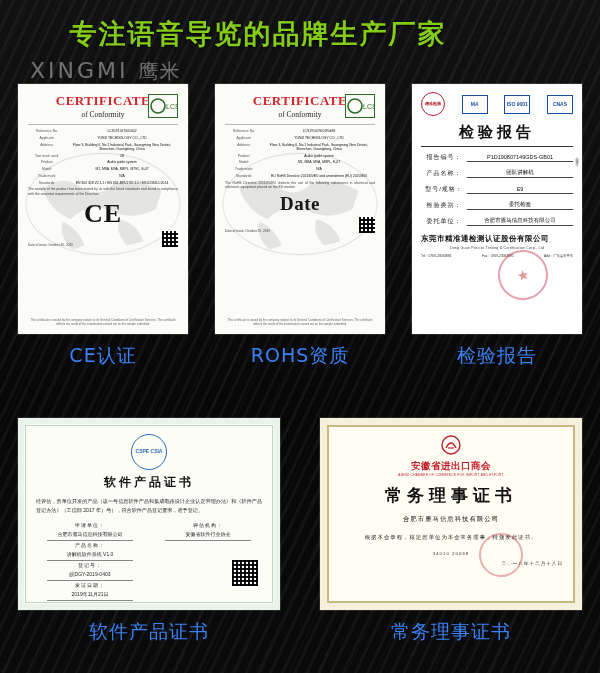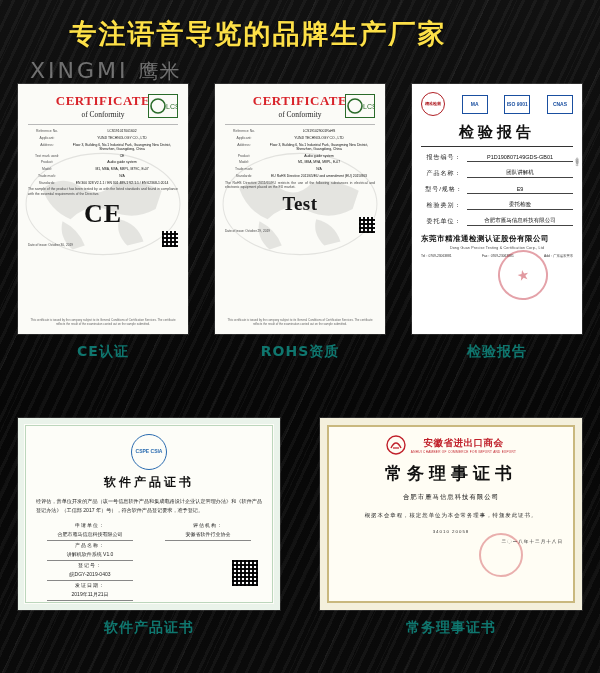--- a/index.html
+++ b/index.html
@@ -29,21 +29,21 @@
       repeating-linear-gradient(115deg, rgba(255,255,255,0.03) 0 1px, rgba(255,255,255,0) 1px 26px),
       linear-gradient(180deg, #111 0%, #070707 60%, #0a0a0a 100%);
     pointer-events: none;
   }
   .headline {
     position: absolute;
     top: 16px;
     left: 0;
     width: 516px;
     text-align: center;
-    color: #fde047;
+    color: #84cc16;
     font-size: 27px;
     font-weight: bold;
     letter-spacing: 2px;
     font-family: "DejaVu Sans", "Liberation Sans", sans-serif;
     text-shadow: 0 1px 2px rgba(0,0,0,0.8);
   }
   .watermark {
     position: absolute;
     top: 58px;
     left: 30px;
@@ -63,23 +63,23 @@
     position: absolute;
     display: flex;
     justify-content: space-between;
   }
   .row-top { top: 84px; left: 18px; width: 564px; }
   .row-bottom { top: 418px; left: 18px; width: 564px; }
 
   .cert-cell { text-align: center; }
   .cert-caption {
     margin-top: 9px;
-    color: #0f766e;
-    font-size: 14px;
-    font-weight: bold;
+    color: #3b82f6;
+    font-size: 19px;
+    font-weight: normal;
     font-family: "DejaVu Sans", "Liberation Sans", sans-serif;
     letter-spacing: 1px;
   }
 
   .cert-img {
     position: relative;
     background: #fbfbf7;
     box-shadow: 0 0 0 1px rgba(255,255,255,0.12);
     overflow: hidden;
   }
@@ -212,21 +212,21 @@
   .doc-c .twocol > div { flex: 1; }
   .doc-c .qr-c { position: absolute; right: 16px; bottom: 18px; width: 26px; height: 26px; }
 
   
   .doc-d {
     box-sizing: border-box; background: #fffdf4;
     border: 7px solid #f4f0dc;
     outline: 2px solid #c9b87e; outline-offset: -9px;
     padding: 8px 12px; color: #1c1c1c; font-size: 4.4px;
   }
-  .doc-d .head { display: flex; align-items: center; justify-content: center; gap: 5px; margin-top: 2px; }
+  .doc-d .head { display: flex; align-items: center; justify-content: center; gap: 5px; margin-top: 2px; flex-direction: column; }
   .doc-d .head-logo { width: 20px; height: 20px; }
   .doc-d .head-cn { font-size: 9.5px; font-weight: bold; color: #c0202a; letter-spacing: 0.5px; }
   .doc-d .head-en { font-size: 3.1px; color: #c0202a; letter-spacing: 0.3px; text-align: center; }
   .doc-d .d-title {
     text-align: center; font-size: 17px; font-weight: bold; letter-spacing: 5px;
     color: #111; margin: 7px 0 8px;
     font-family: "DejaVu Sans", "Liberation Sans", sans-serif;
   }
   .doc-d .d-company { text-align: center; font-size: 6.4px; letter-spacing: 1px; color: #111; margin-bottom: 8px; }
   .doc-d .d-body { text-align: center; font-size: 5.4px; letter-spacing: 1px; color: #222; line-height: 1.9; }
@@ -358,21 +358,21 @@
         <div class="field">
             <span class="k">Trade mark:</span>
             <span class="v">N/A</span>
           </div>
         <div class="field">
             <span class="k">Standards:</span>
             <span class="v">EU RoHS Directive 2011/65/EU and amendment (EU) 2015/863</span>
           </div>
 
         <div class="para">The RoHS Directive 2011/65/EU restricts the use of the following substances in electrical and electronic equipment placed on the EU market.</div>
-        <div class="bigmark rohs">Test</div>
+        <div class="bigmark rohs">Date</div>
         <div class="sig-row">
           <div style="font-size:3.2px;color:#444">Date of issue: October 29, 2019</div>
           <div class="qr" style="width:16px;height:16px"></div>
         </div>
         <div class="footer">This certificate is issued by the company subject to its General Conditions of Certification Services. The certificate reflects the result of the examination carried out on the sample submitted.</div>
       </div>
       <div class="cert-caption">ROHS资质</div>
     </div>
 
     <div class="cert-cell">

